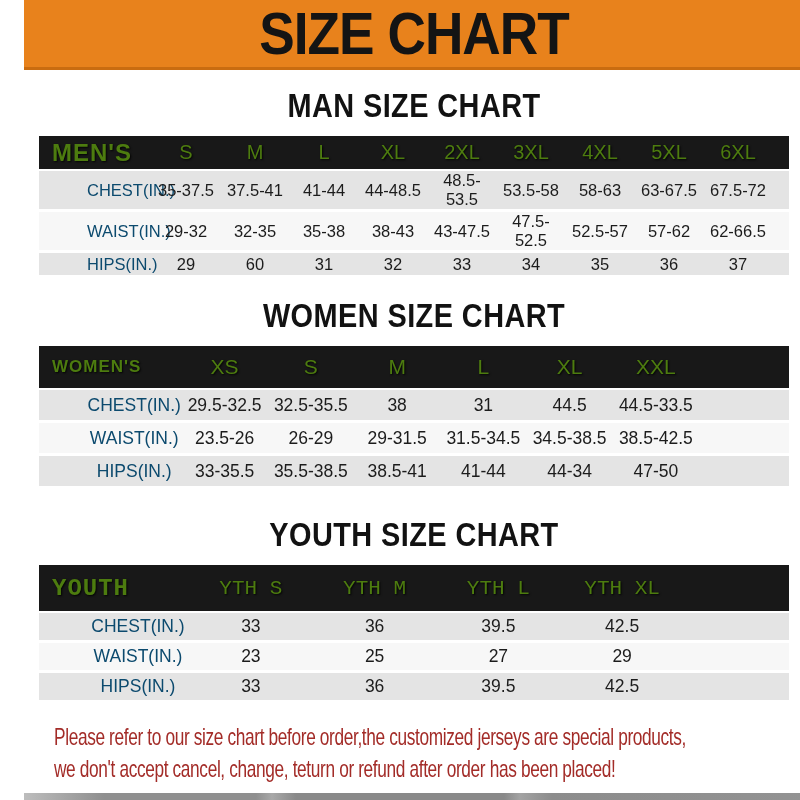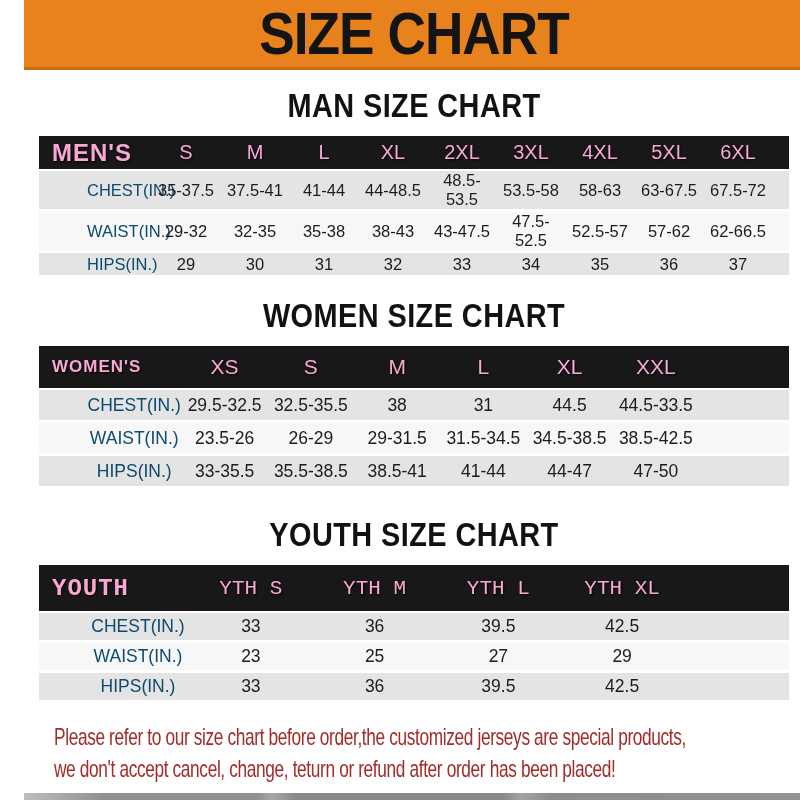--- a/index.html
+++ b/index.html
@@ -51,21 +51,21 @@
   
   .tbl-wrap { width: 750px; margin: 12px auto 0 auto; }
   table.size-table {
     width: 750px;
     border-collapse: separate;
     border-spacing: 0;
     table-layout: fixed;
   }
   table.size-table thead th {
     background: #181818;
-    color: #f9a8d4;
+    color: #4d7c0f;
     font-weight: normal;
     text-align: center;
     border-bottom: 2px solid #ffffff;
     text-shadow: 1px 1px 2px rgba(0,0,0,0.85);
     padding: 0;
   }
   table.size-table thead th.corner {
     text-align: left;
     padding-left: 13px;
     font-weight: bold;
@@ -184,21 +184,21 @@
             <td>43-47.5</td>
             <td>47.5-52.5</td>
             <td>52.5-57</td>
             <td>57-62</td>
             <td>62-66.5</td>
             <td class="spacer"></td>
           </tr>
           <tr>
             <td class="row-label">HIPS(IN.)</td>
             <td>29</td>
-            <td>30</td>
+            <td>60</td>
             <td>31</td>
             <td>32</td>
             <td>33</td>
             <td>34</td>
             <td>35</td>
             <td>36</td>
             <td>37</td>
             <td class="spacer"></td>
           </tr>
         </tbody>
@@ -250,21 +250,21 @@
             <td>34.5-38.5</td>
             <td>38.5-42.5</td>
             <td class="spacer"></td>
           </tr>
           <tr>
             <td class="row-label">HIPS(IN.)</td>
             <td>33-35.5</td>
             <td>35.5-38.5</td>
             <td>38.5-41</td>
             <td>41-44</td>
-            <td>44-47</td>
+            <td>44-34</td>
             <td>47-50</td>
             <td class="spacer"></td>
           </tr>
         </tbody>
       </table>
     </div>
 
   <h2 class="section-heading heading-youth">YOUTH SIZE CHART</h2>
   <div class="tbl-wrap">
       <table class="size-table t-youth">

